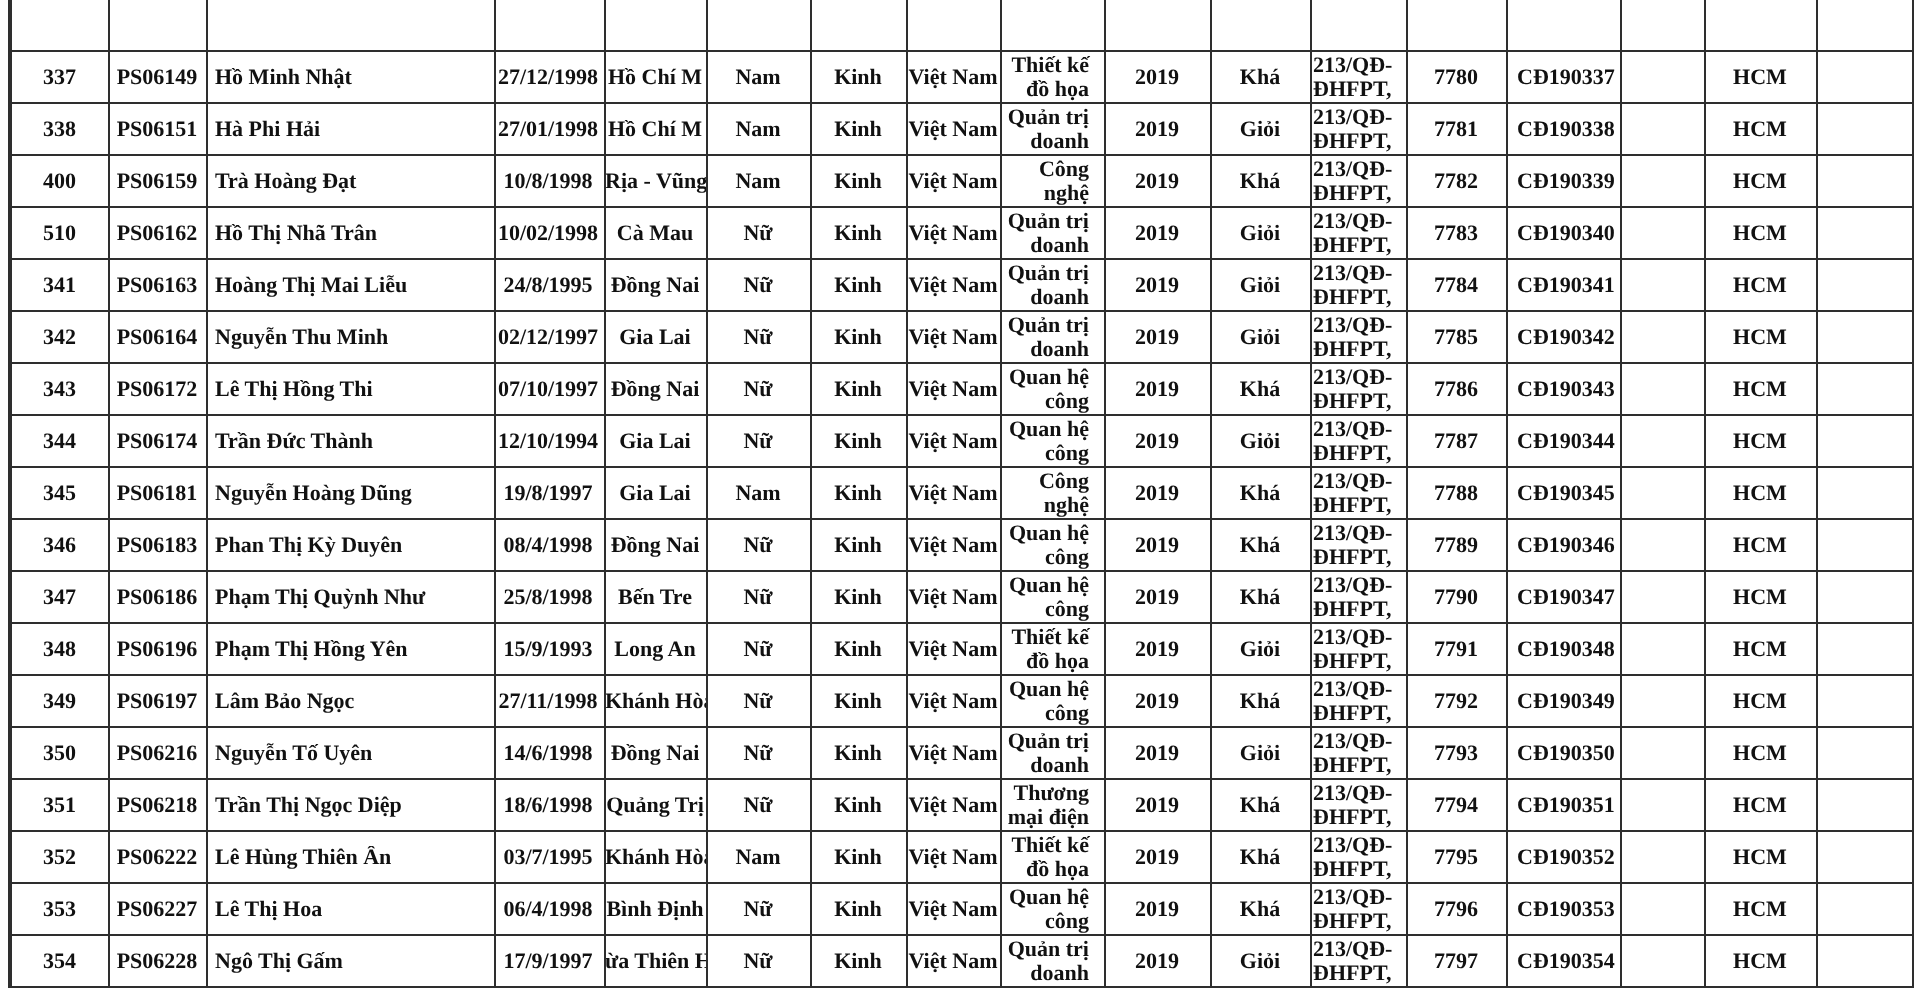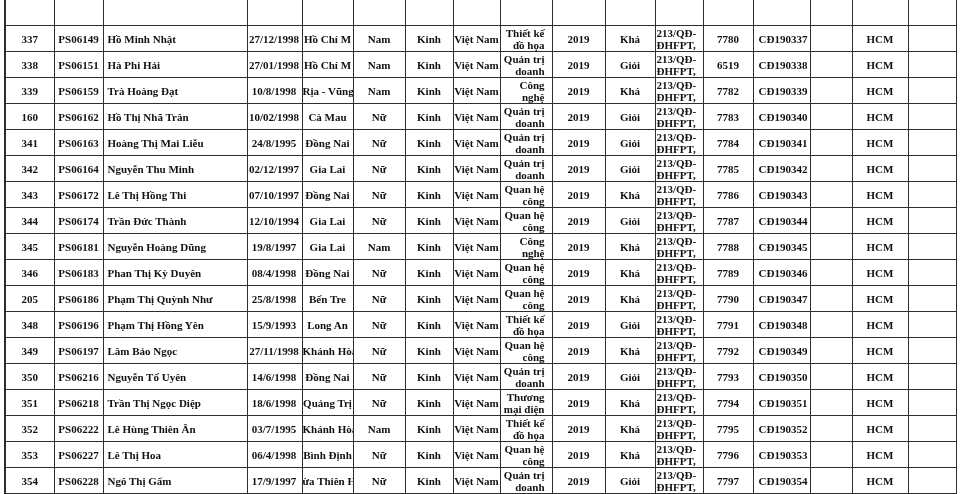--- a/index.html
+++ b/index.html
@@ -201,38 +201,38 @@
     <td class="c-year">
             <span class="cell">2019</span>
           </td>
     <td class="c-rank">
             <span class="cell">Giỏi</span>
           </td>
     <td class="c-dec">
             <span class="cell">213/QĐ-ĐHFPT,</span>
           </td>
     <td class="c-num">
-            <span class="cell">6519</span>
+            <span class="cell">7781</span>
           </td>
     <td class="c-code">
             <span class="cell">CĐ190338</span>
           </td>
     <td class="c-b1">
             <span class="cell"></span>
           </td>
     <td class="c-hcm">
             <span class="cell">HCM</span>
           </td>
     <td class="c-b2">
             <span class="cell"></span>
           </td>
   </tr>
         <tr class="data-row">
     <td class="c-no">
-            <span class="cell">339</span>
+            <span class="cell">400</span>
           </td>
     <td class="c-id">
             <span class="cell">PS06159</span>
           </td>
     <td class="c-name">
             <span class="cell">Trà Hoàng Đạt</span>
           </td>
     <td class="c-dob">
             <span class="cell">10/8/1998</span>
           </td>
@@ -271,21 +271,21 @@
           </td>
     <td class="c-hcm">
             <span class="cell">HCM</span>
           </td>
     <td class="c-b2">
             <span class="cell"></span>
           </td>
   </tr>
         <tr class="data-row">
     <td class="c-no">
-            <span class="cell">160</span>
+            <span class="cell">510</span>
           </td>
     <td class="c-id">
             <span class="cell">PS06162</span>
           </td>
     <td class="c-name">
             <span class="cell">Hồ Thị Nhã Trân</span>
           </td>
     <td class="c-dob">
             <span class="cell">10/02/1998</span>
           </td>
@@ -642,21 +642,21 @@
           </td>
     <td class="c-hcm">
             <span class="cell">HCM</span>
           </td>
     <td class="c-b2">
             <span class="cell"></span>
           </td>
   </tr>
         <tr class="data-row">
     <td class="c-no">
-            <span class="cell">205</span>
+            <span class="cell">347</span>
           </td>
     <td class="c-id">
             <span class="cell">PS06186</span>
           </td>
     <td class="c-name">
             <span class="cell">Phạm Thị Quỳnh Như</span>
           </td>
     <td class="c-dob">
             <span class="cell">25/8/1998</span>
           </td>

